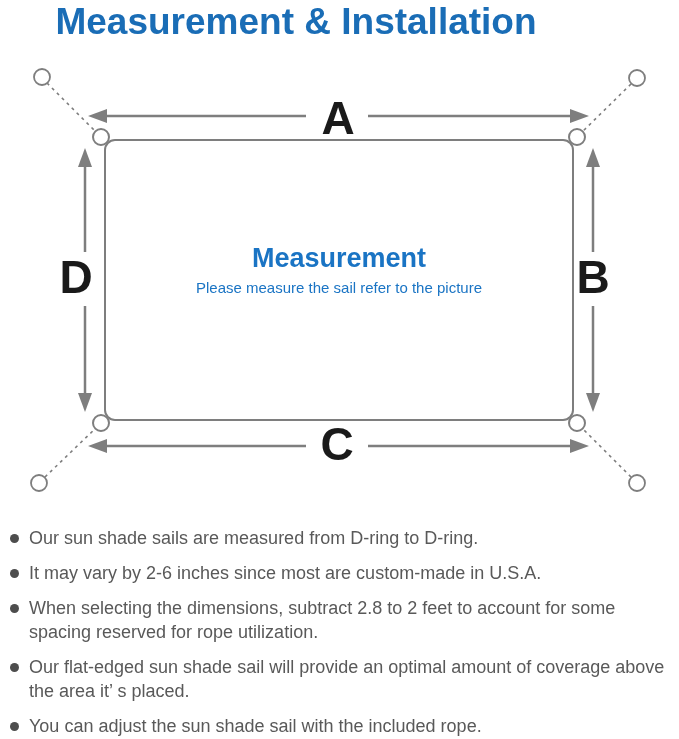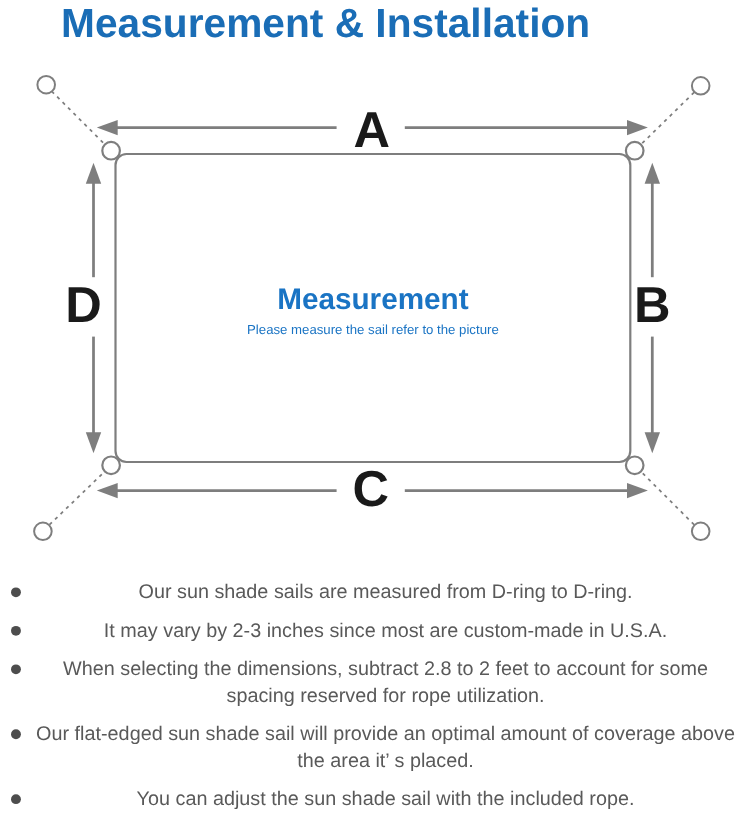--- a/index.html
+++ b/index.html
@@ -24,31 +24,31 @@
   .sail-rect{fill:#ffffff;stroke:var(--line-gray);stroke-width:2;}
   .ring{fill:#ffffff;stroke:var(--line-gray);stroke-width:2;}
   .anchor{fill:#ffffff;stroke:var(--line-gray);stroke-width:1.8;}
   .dash{stroke:var(--line-gray);stroke-width:1.6;stroke-dasharray:3 4;fill:none;}
   .dim{stroke:var(--line-gray);stroke-width:2.5;fill:none;}
   .dim-label{
     font-family:"Liberation Sans", sans-serif;font-weight:bold;font-size:46px;
     fill:var(--label-black);text-anchor:middle;
   }
   .center-text{
-    position:absolute;left:105px;top:257px;width:468px;text-align:center;
+    position:absolute;left:105px;top:243px;width:468px;text-align:center;
   }
   .center-heading{font-size:27px;font-weight:bold;color:var(--heading-blue);}
-  .center-subtitle{font-size:12px;color:var(--heading-blue);margin-top:5px;}
+  .center-subtitle{font-size:15px;color:var(--heading-blue);margin-top:5px;}
   .notes{
     position:absolute;left:10px;top:526px;width:662px;
     list-style:none;margin:0;padding:0;
   }
   .note-item{
     display:flex;align-items:flex-start;margin-bottom:11px;
-    font-size:18px;line-height:24px;color:var(--note-gray);text-align:center;
+    font-size:18px;line-height:24px;color:var(--note-gray);
   }
   .bullet-dot{
     flex:0 0 auto;width:9px;height:9px;border-radius:50%;
     background:var(--dot-gray);margin:8px 10px 0 0;
   }
   .note-text{flex:1 1 auto;}
 </style>
 </head>
 <body>
 
@@ -112,21 +112,21 @@
   <div class="center-subtitle">Please measure the sail refer to the picture</div>
 </div>
 
 <ul class="notes">
   <li class="note-item">
     <span class="bullet-dot"></span>
     <span class="note-text">Our sun shade sails are measured from D-ring to D-ring.</span>
   </li>
   <li class="note-item">
     <span class="bullet-dot"></span>
-    <span class="note-text">It may vary by 2-3 inches since most are custom-made in U.S.A.</span>
+    <span class="note-text">It may vary by 2-6 inches since most are custom-made in U.S.A.</span>
   </li>
   <li class="note-item">
     <span class="bullet-dot"></span>
     <span class="note-text">When selecting the dimensions, subtract 2.8 to 2 feet to account for some spacing reserved for rope utilization.</span>
   </li>
   <li class="note-item">
     <span class="bullet-dot"></span>
     <span class="note-text">Our flat-edged sun shade sail will provide an optimal amount of coverage above the area it’ s placed.</span>
   </li>
   <li class="note-item">

